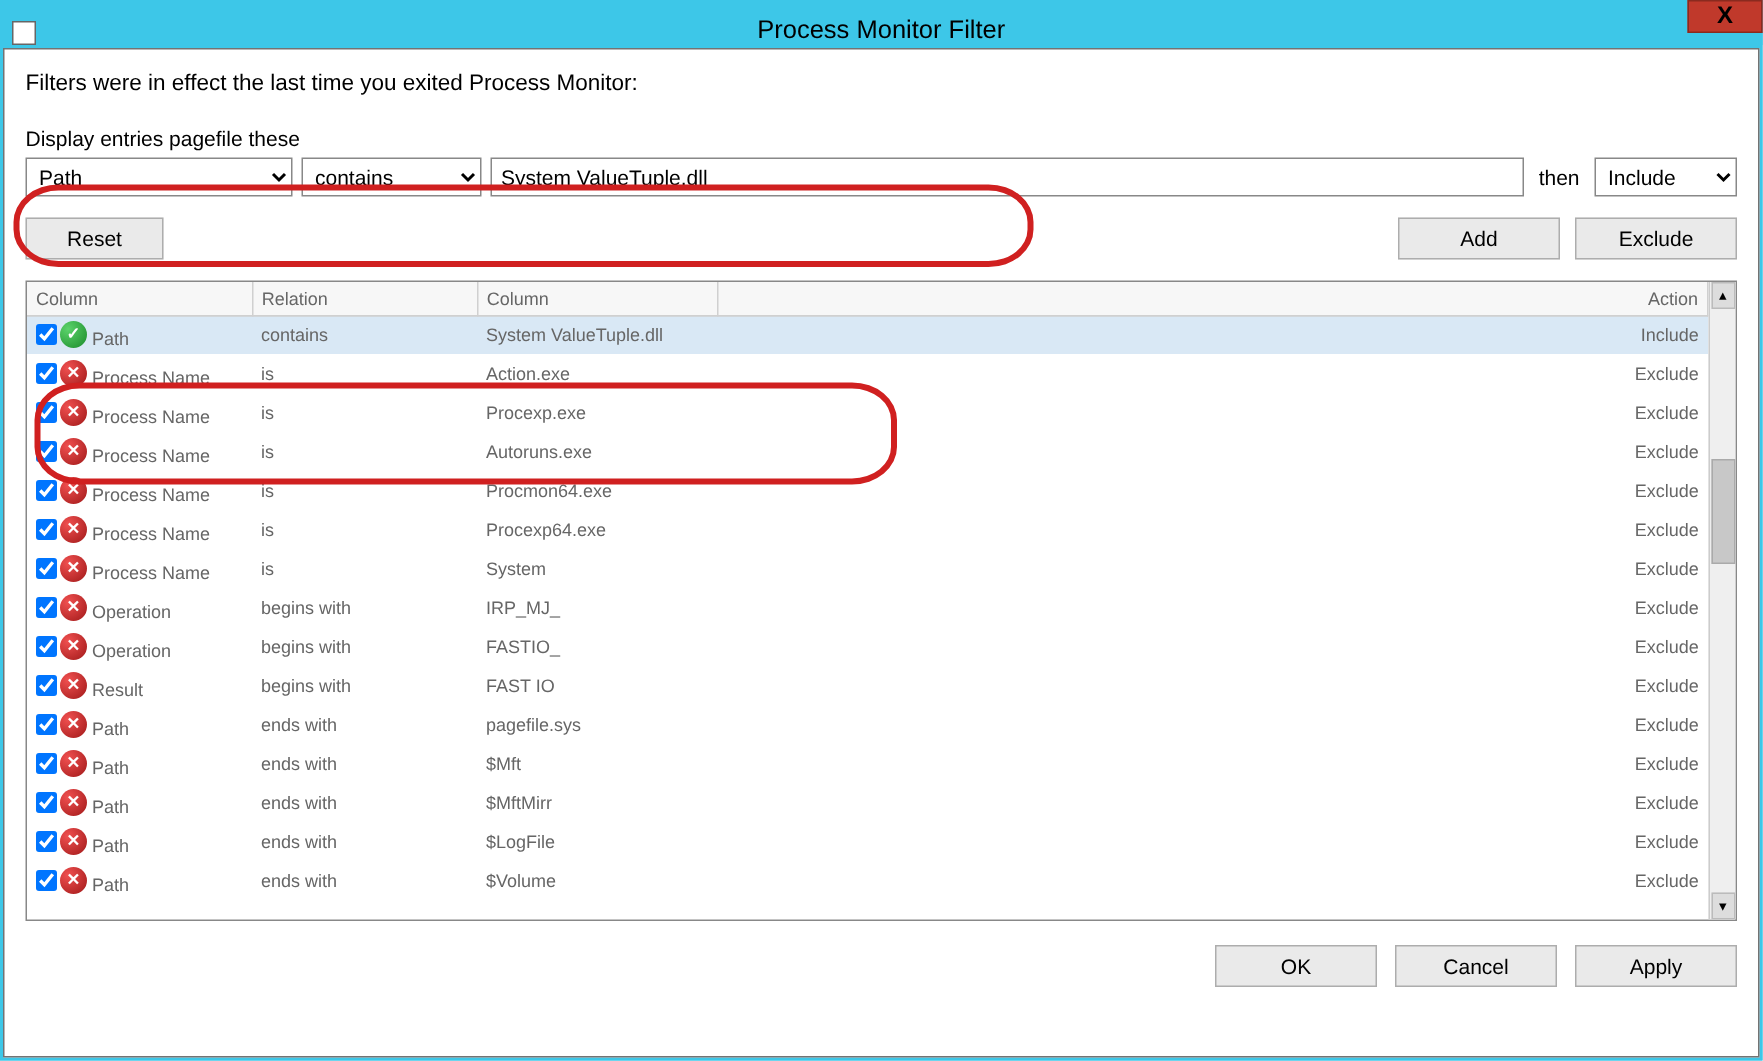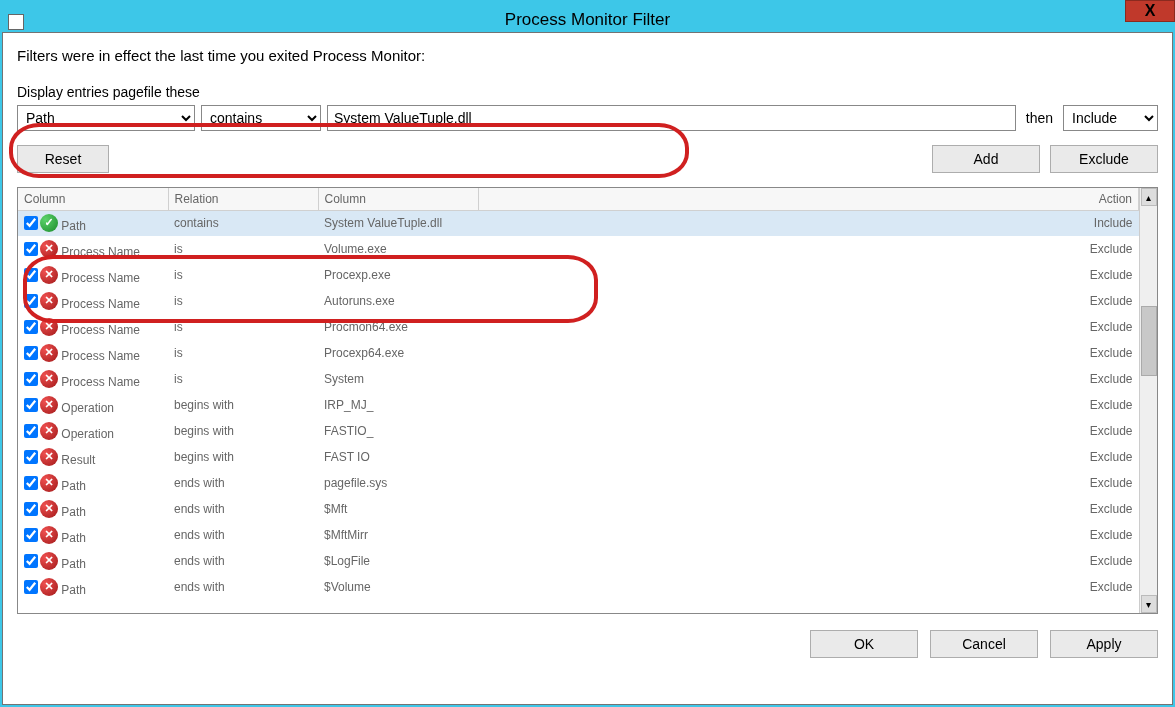--- a/index.html
+++ b/index.html
@@ -247,21 +247,21 @@
                 <td class="col-relation">contains</td>
                 <td class="col-value">System ValueTuple.dll</td>
                 <td class="col-action">Include</td>
               </tr>
               <tr>
                 <td class="col-column"><span class="chk-icon">
                     <input type="checkbox" checked="" style="">
                     <span class="status-icon status-exclude">✕</span>
                   </span><span> Process Name</span></td>
                 <td class="col-relation">is</td>
-                <td class="col-value">Volume.exe</td>
+                <td class="col-value">Action.exe</td>
                 <td class="col-action">Exclude</td>
               </tr>
               <tr>
                 <td class="col-column"><span class="chk-icon">
                     <input type="checkbox" checked="" style="">
                     <span class="status-icon status-exclude">✕</span>
                   </span><span> Process Name</span></td>
                 <td class="col-relation">is</td>
                 <td class="col-value">Procexp.exe</td>
                 <td class="col-action">Exclude</td>

